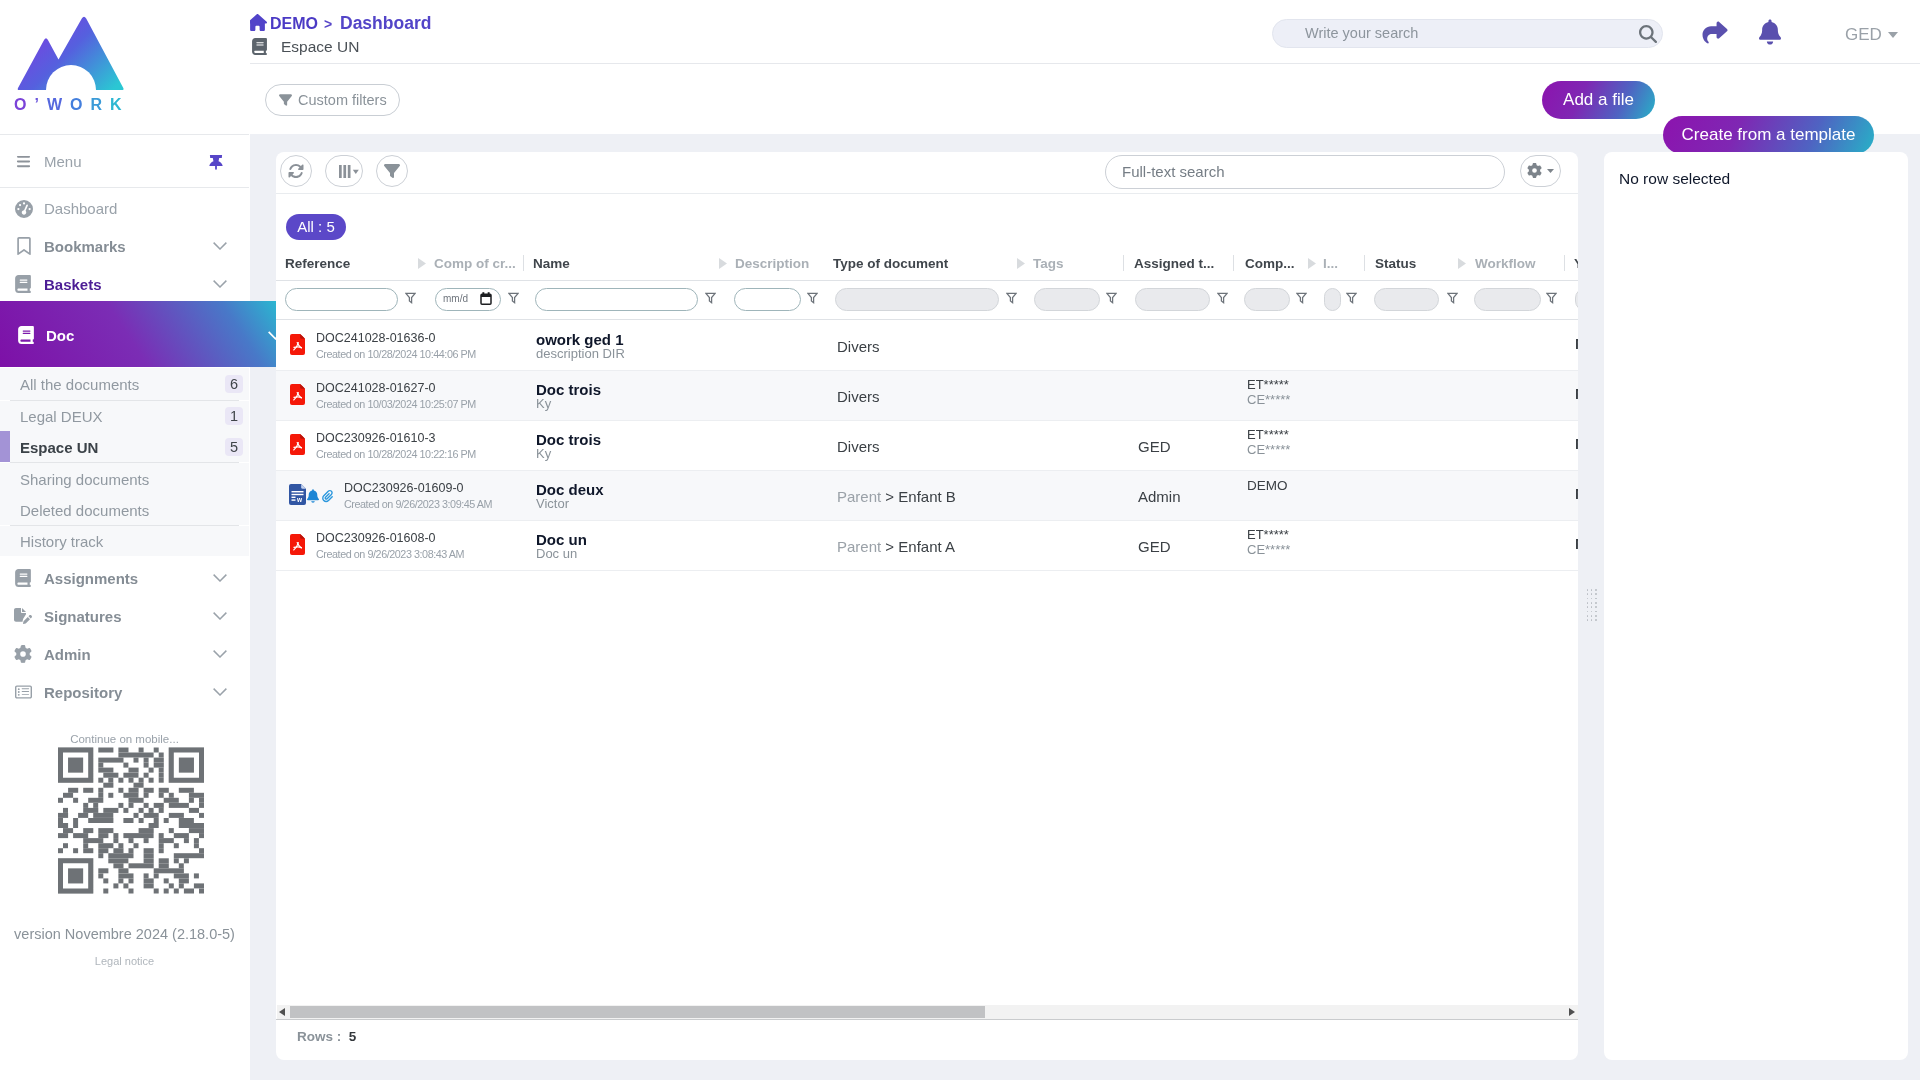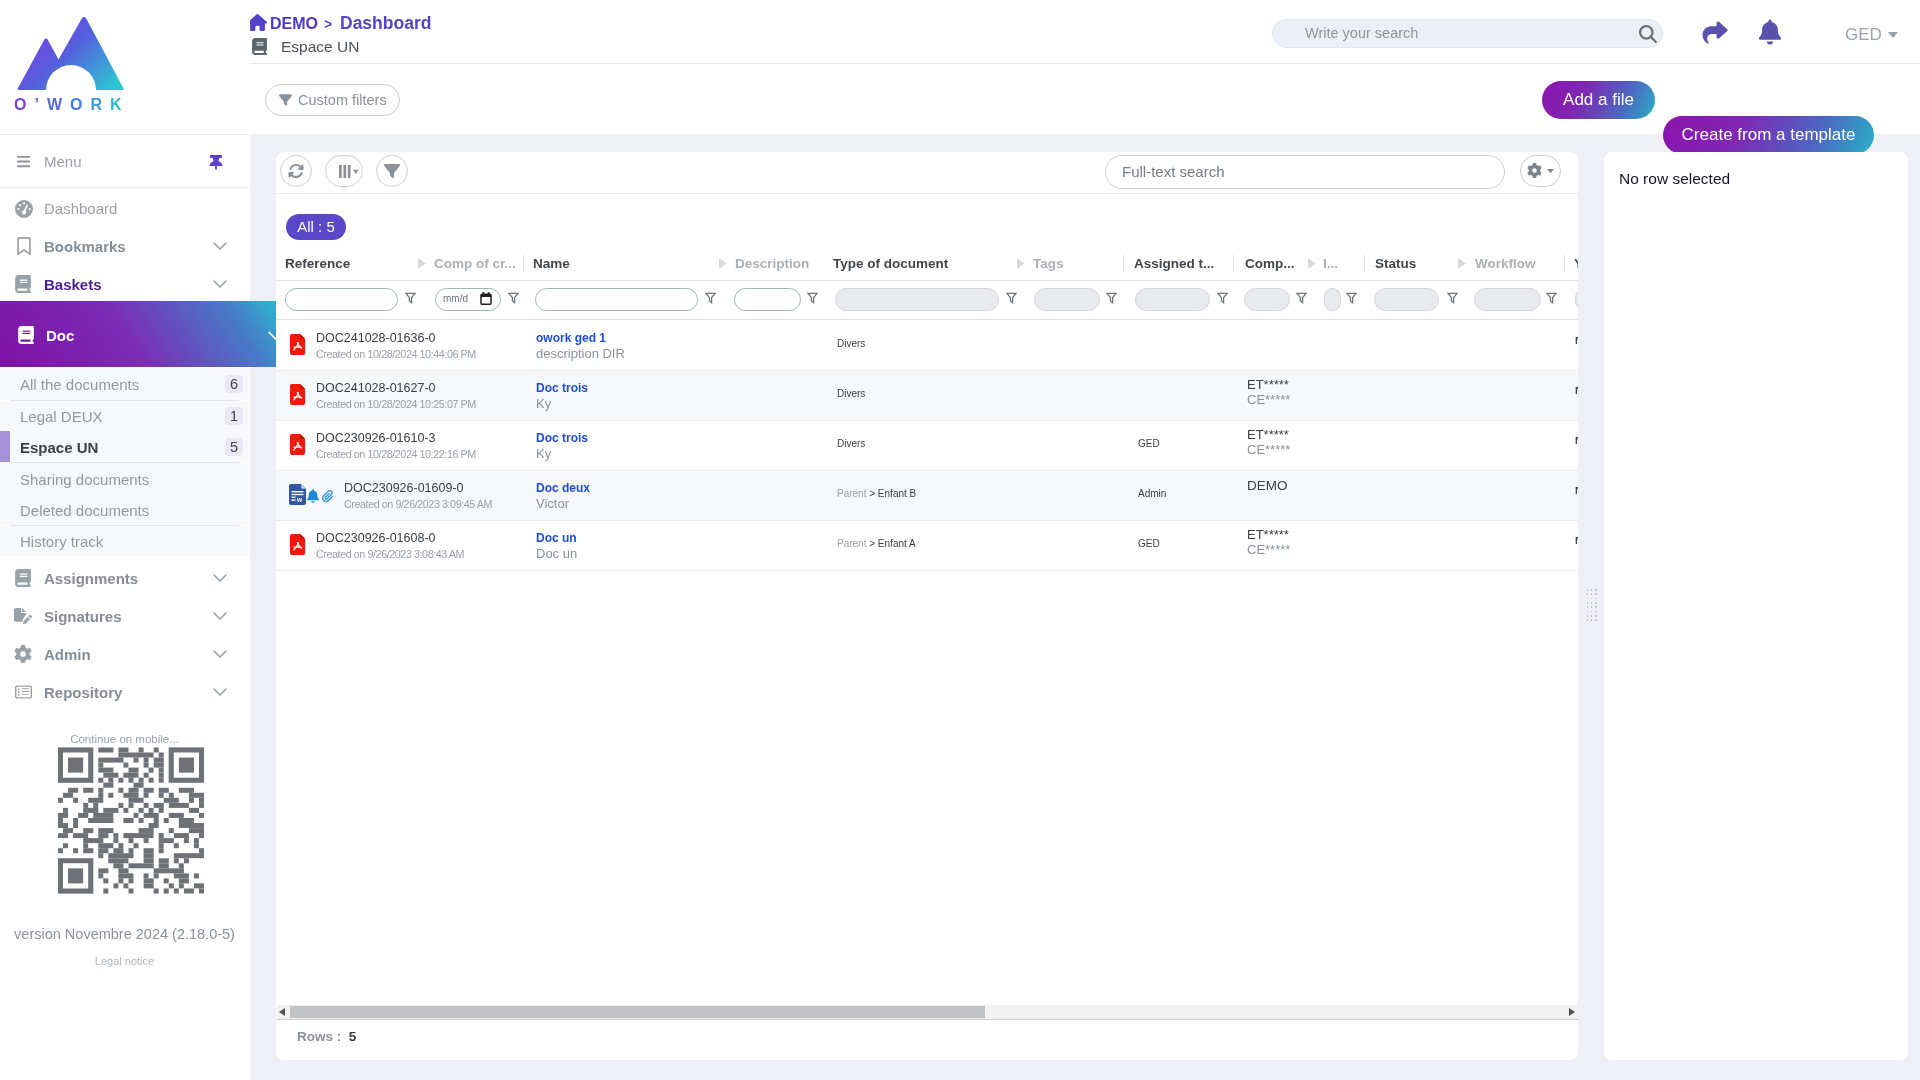--- a/index.html
+++ b/index.html
@@ -14,22 +14,22 @@
 .hdrlbl { position:absolute; top:256px; font-size:13.5px; font-weight:bold; white-space:nowrap; }
 .dk { color:#40464c; }
 .lt { color:#aab0b6; }
 .coldiv { position:absolute; top:255px; width:1px; height:16px; background:#dde0e4; }
 .finput { position:absolute; top:288px; height:23px; border:1px solid #9fb5ba; border-radius:11.5px; background:#fff; }
 .ginput { position:absolute; top:288px; height:23px; border:1px solid #d3d6da; border-radius:11.5px; background:#e9eaed; }
 .funnel { position:absolute; top:292px; }
 .rowline { position:absolute; left:276px; width:1302px; height:1px; background:#eceef1; }
 .ref { position:absolute; font-size:12.5px; color:#3b4045; white-space:nowrap; }
 .sub { position:absolute; font-size:10.8px; letter-spacing:-0.45px; color:#99a1a9; white-space:nowrap; }
-.nm { position:absolute; font-size:12px; font-weight:bold; color:#1d4ed8; white-space:nowrap; }
-.cell { position:absolute; font-size:10px; color:#3b4045; white-space:nowrap; }
+.nm { position:absolute; font-size:15px; font-weight:bold; color:#0f172a; white-space:nowrap; }
+.cell { position:absolute; font-size:15px; color:#3b4045; white-space:nowrap; }
 .menuitem { position:absolute; left:0; width:249px; height:38px; }
 .menuitem .txt { position:absolute; left:44px; top:50%; transform:translateY(-50%); font-size:15px; }
 .chev { position:absolute; right:22px; top:50%; transform:translateY(-50%); }
 .subitem { position:absolute; left:0; width:249px; background:#f7f8fa; }
 .subitem .t { position:absolute; left:20px; top:50%; transform:translateY(-50%); font-size:15px; color:#9199a1; }
 .badge { position:absolute; right:6px; top:50%; transform:translateY(-50%); background:#eae7f6; border-radius:4px; font-size:14.5px; color:#3f4449; padding:1px 5px; }
 .clip { position:absolute; overflow:hidden; }
 </style>
 </head>
 <body>
@@ -586,21 +586,21 @@
     <svg class="abs" style="left:290px; top:384px;" width="15" height="21" viewBox="0 0 15 21">
         <path fill="#f51808" d="M0 2 a2 2 0 0 1 2 -2 h8.2 l4.8 4.8 v14.2 a2 2 0 0 1 -2 2 h-11 a2 2 0 0 1 -2 -2 Z"></path>
         <path fill="#ba1208" d="M10.2 0 l4.8 4.8 h-3.3 a1.5 1.5 0 0 1 -1.5 -1.5 Z"></path>
         <g stroke="#fff" fill="none" stroke-width="1.2" stroke-linecap="round">
           <path d="M7.2 8.6 q1.6 3.8 4.1 5.4"></path>
           <path d="M8.3 8.6 q-1.2 4.8 -4.6 7.3"></path>
           <path d="M3.9 13.4 q3.8 -1.3 7.6 0.2"></path>
         </g>
       </svg>
     <div class="ref" style="left:316px; top:381px;">DOC241028-01627-0</div>
-    <div class="sub" style="left:316px; top:398px;">Created on 10/28/2024 10:25:07 PM</div>
+    <div class="sub" style="left:316px; top:398px;">Created on 10/03/2024 10:25:07 PM</div>
     <div class="nm" style="left:536px; top:381px;">Doc trois</div>
     <div class="cell" style="left:536px; top:396px; color:#8a9299; font-size:13px;">Ky</div>
     <div class="cell" style="left:837px; top:388px;">Divers</div>
     <div class="cell" style="left:1247px; top:377px; font-size:13px;">ET*****</div>
     <div class="cell" style="left:1247px; top:392px; color:#8a9299; font-size:13px;">CE*****</div>
     <div class="clip" style="left:1575px; top:387px; width:3px; height:13px;">
         <div class="cell" style="left:0; top:-2px; font-weight:bold;">N</div>
       </div>
 
     <svg class="abs" style="left:290px; top:434px;" width="15" height="21" viewBox="0 0 15 21">

